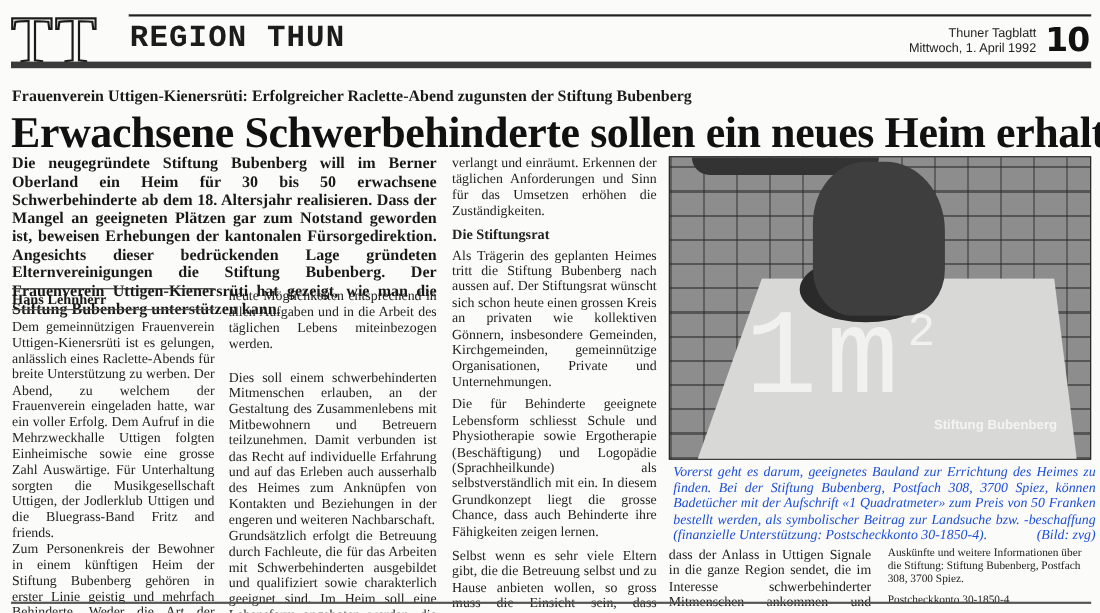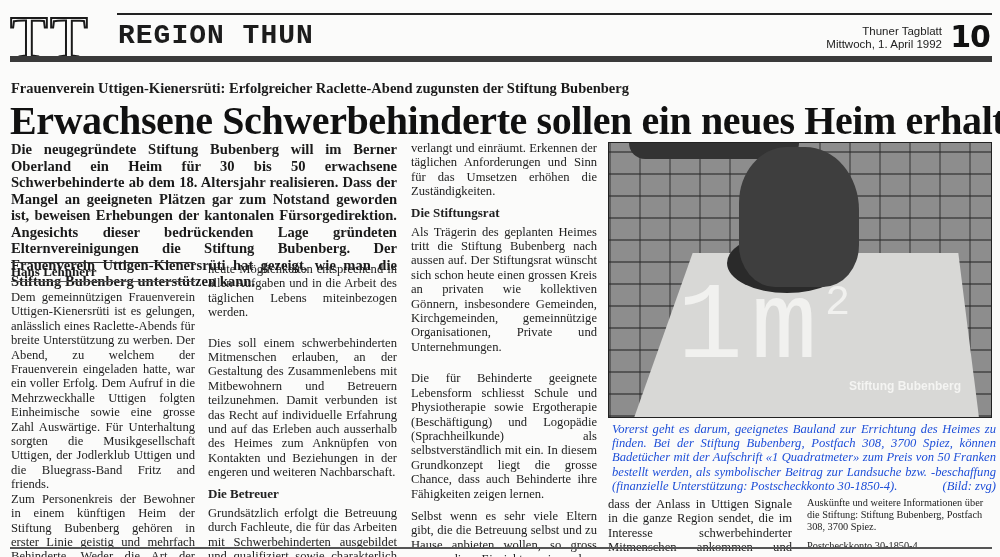--- a/index.html
+++ b/index.html
@@ -84,29 +84,28 @@
 <div class="author-under"></div>
 
 <div class="col col1">
   <p>Dem gemeinnützigen Frauenverein Uttigen-Kienersrüti ist es gelungen, anlässlich eines Raclette-Abends für breite Unterstützung zu werben. Der Abend, zu welchem der Frauenverein eingeladen hatte, war ein voller Erfolg. Dem Aufruf in die Mehrzweckhalle Uttigen folgten Einheimische sowie eine grosse Zahl Auswärtige. Für Unterhaltung sorgten die Musikgesellschaft Uttigen, der Jodlerklub Uttigen und die Bluegrass-Band Fritz and friends.</p>
   <p>Zum Personenkreis der Bewohner in einem künftigen Heim der Stiftung Bubenberg gehören in erster Linie geistig und mehrfach Behinderte. Weder die Art der Behinderung noch ihr Schweregrad bewirken Ausschluss. Zum Grundkonzept und zur Lebensform gehören, dass die Behinderten</p>
 </div>
 
 <div class="col col2">
   <p>heute Möglichkeiten entsprechend in allen Aufgaben und in die Arbeit des täglichen Lebens miteinbezogen werden.</p>
   <p class="gap">Dies soll einem schwerbehinderten Mitmenschen erlauben, an der Gestaltung des Zusammenlebens mit Mitbewohnern und Betreuern teilzunehmen. Damit verbunden ist das Recht auf individuelle Erfahrung und auf das Erleben auch ausserhalb des Heimes zum Anknüpfen von Kontakten und Beziehungen in der engeren und weiteren Nachbarschaft.</p>
-  <h3>Die Betreuer</h3>
   <p>Grundsätzlich erfolgt die Betreuung durch Fachleute, die für das Arbeiten mit Schwerbehinderten ausgebildet und qualifiziert sowie charakterlich geeignet sind. Im Heim soll eine Lebensform angeboten werden, die Betreuern eine vielseitige Kompetenz ab-</p>
 </div>
 
 <div class="col col3">
   <p>verlangt und einräumt. Erkennen der täglichen Anforderungen und Sinn für das Umsetzen erhöhen die Zuständigkeiten.</p>
   <h3>Die Stiftungsrat</h3>
   <p>Als Trägerin des geplanten Heimes tritt die Stiftung Bubenberg nach aussen auf. Der Stiftungsrat wünscht sich schon heute einen grossen Kreis an privaten wie kollektiven Gönnern, insbesondere Gemeinden, Kirchgemeinden, gemeinnützige Organisationen, Private und Unternehmungen.</p>
-  <p class="gap" style="margin-top:17px">Die für Behinderte geeignete Lebensform schliesst Schule und Physiotherapie sowie Ergotherapie (Beschäftigung) und Logopädie (Sprachheilkunde) als selbstverständlich mit ein. In diesem Grundkonzept liegt die grosse Chance, dass auch Behinderte ihre Fähigkeiten zeigen lernen.</p>
+  <p class="gap" style="margin-top:6px">Die für Behinderte geeignete Lebensform schliesst Schule und Physiotherapie sowie Ergotherapie (Beschäftigung) und Logopädie (Sprachheilkunde) als selbstverständlich mit ein. In diesem Grundkonzept liegt die grosse Chance, dass auch Behinderte ihre Fähigkeiten zeigen lernen.</p>
   <p class="gap" style="margin-top:8px">Selbst wenn es sehr viele Eltern gibt, die die Betreuung selbst und zu Hause anbieten wollen, so gross muss die Einsicht sein, dass alternden Eltern plötzlich die Kraft fehlt.</p>
 
 </div>
 
 <div class="photo">
   <div class="shadow-top"></div>
   <div class="towel"></div>
   <div class="child-shadow"></div>
   <div class="child"></div>
   <div class="towel-text"><span>1m</span><span class="towel-sup">2</span></div>

